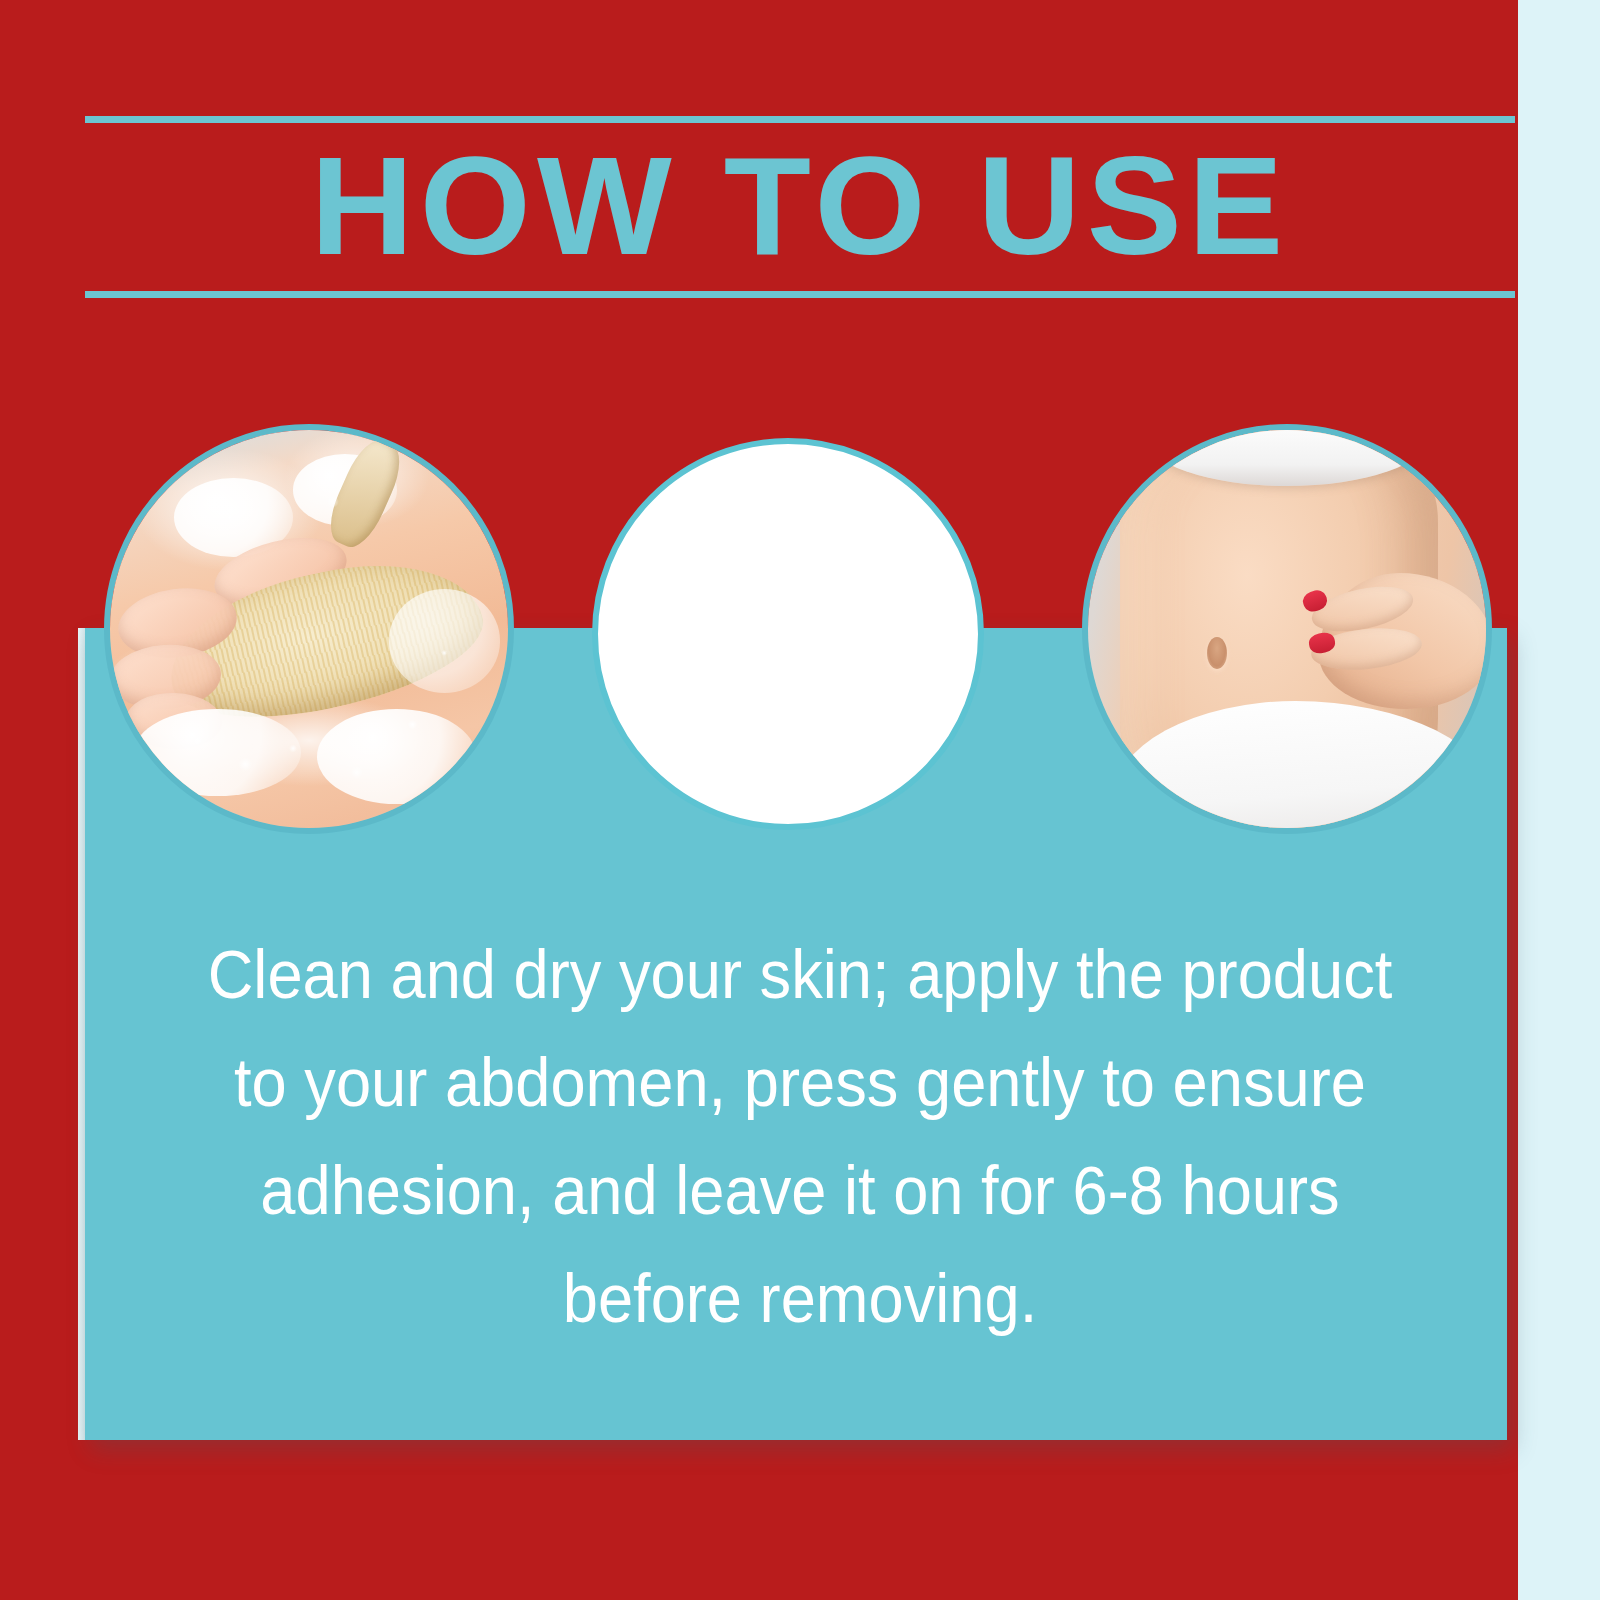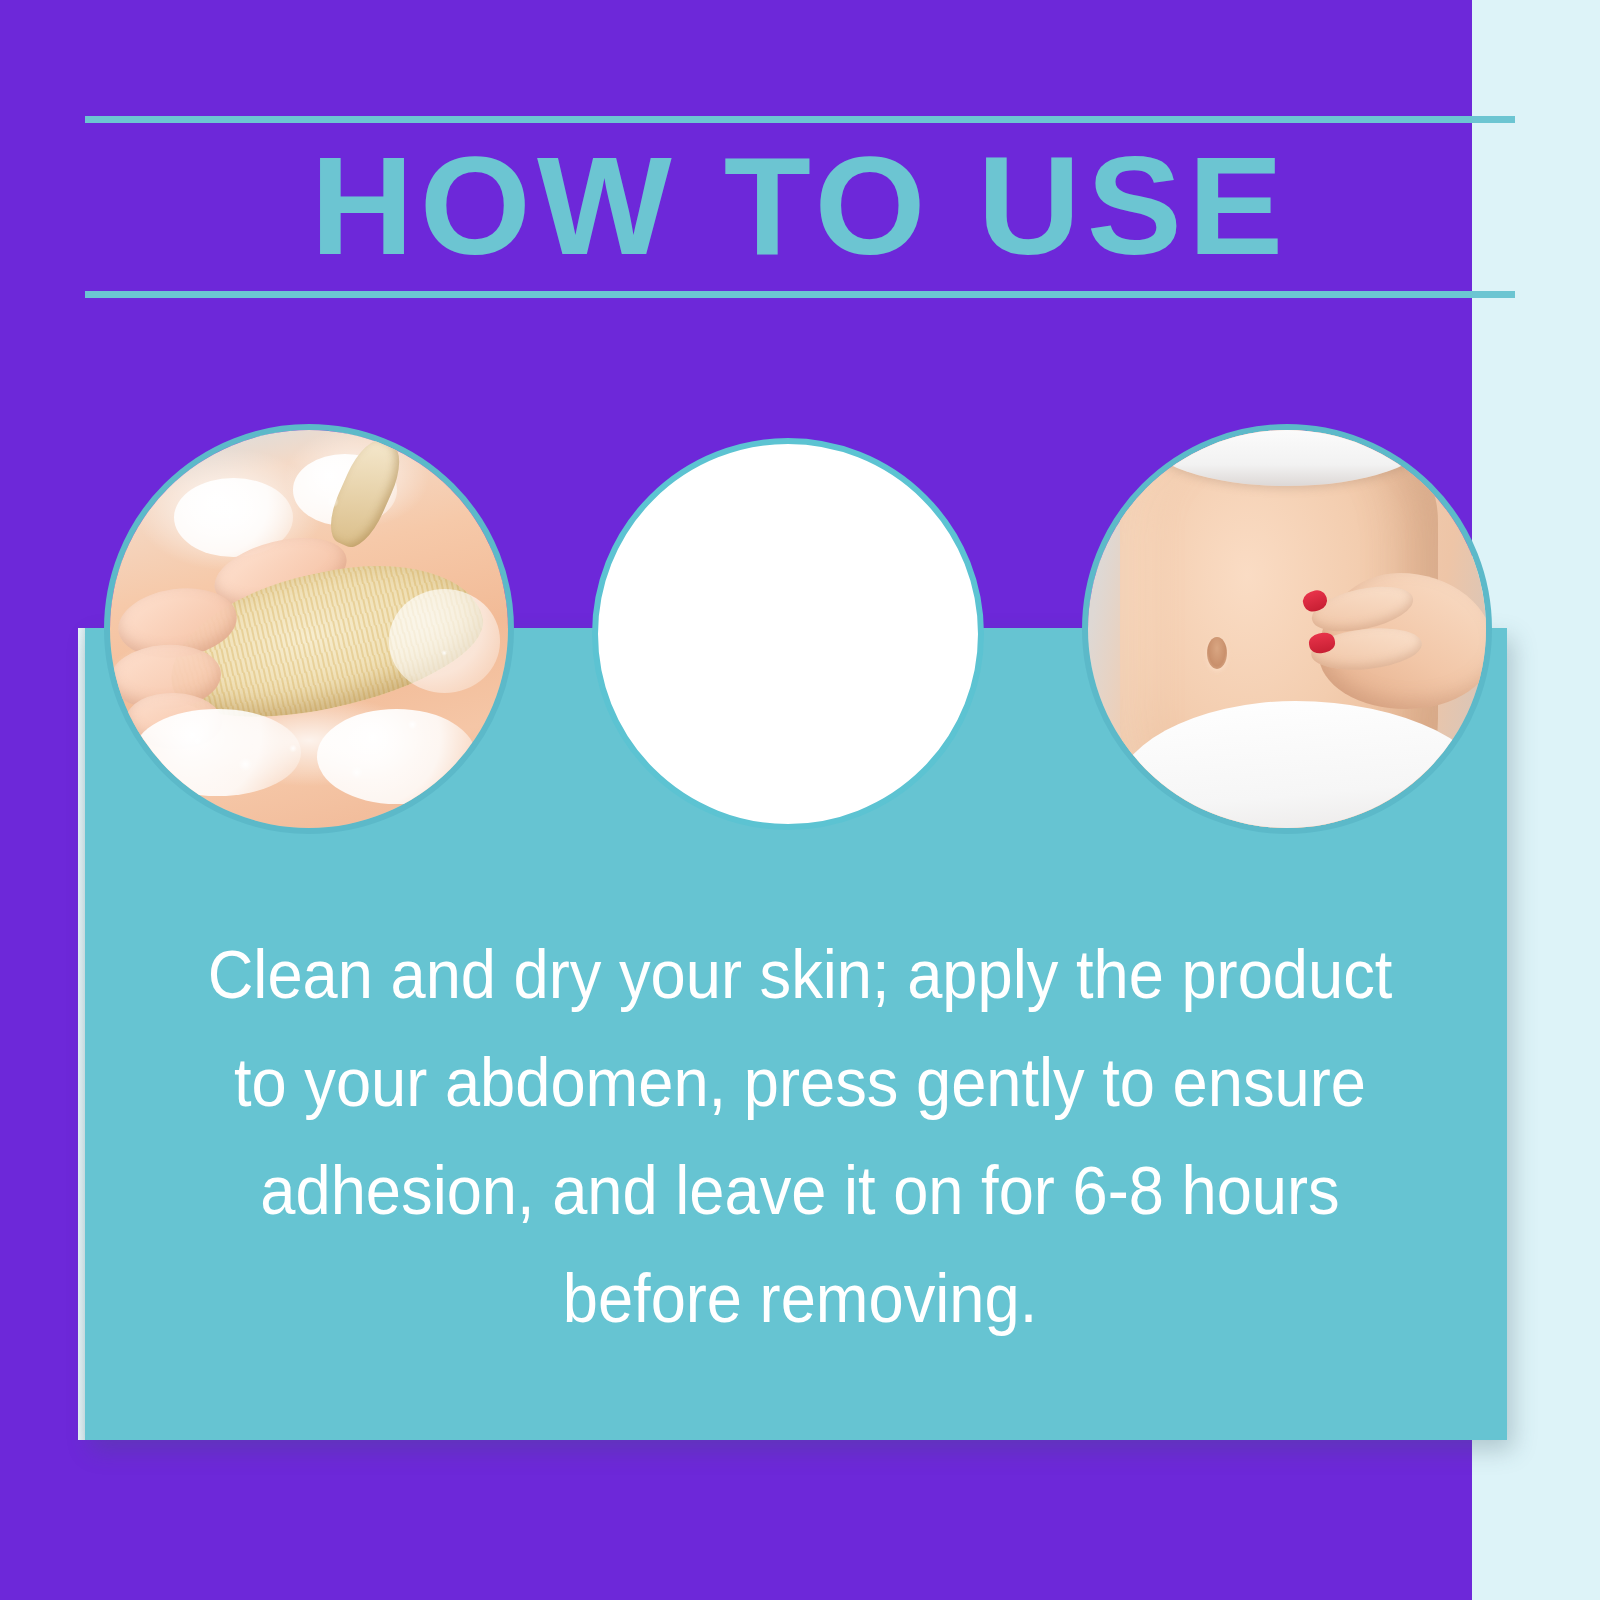--- a/index.html
+++ b/index.html
@@ -10,21 +10,22 @@
     width: 1600px;
     height: 1600px;
     background: #ddf3f8;
     font-family: "Liberation Sans", sans-serif;
     overflow: hidden;
   }
   #canvas {
     position: relative;
     width: 1472px;
     height: 1600px;
-    background: #6d28d9;
+    background: #b91c1c;
+    padding-left: 46px;
   }
 
   
   .rule {
     position: absolute;
     left: 85px;
     width: 1430px;
     height: 7px;
     background: #6cc5d2;
   }

